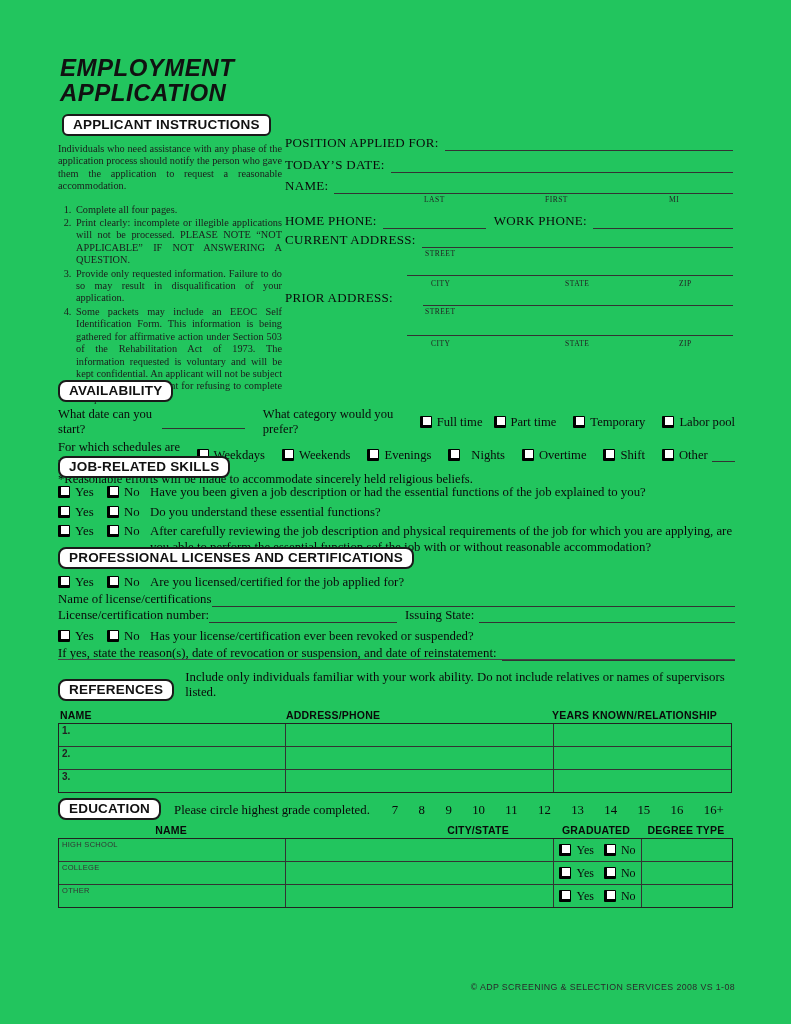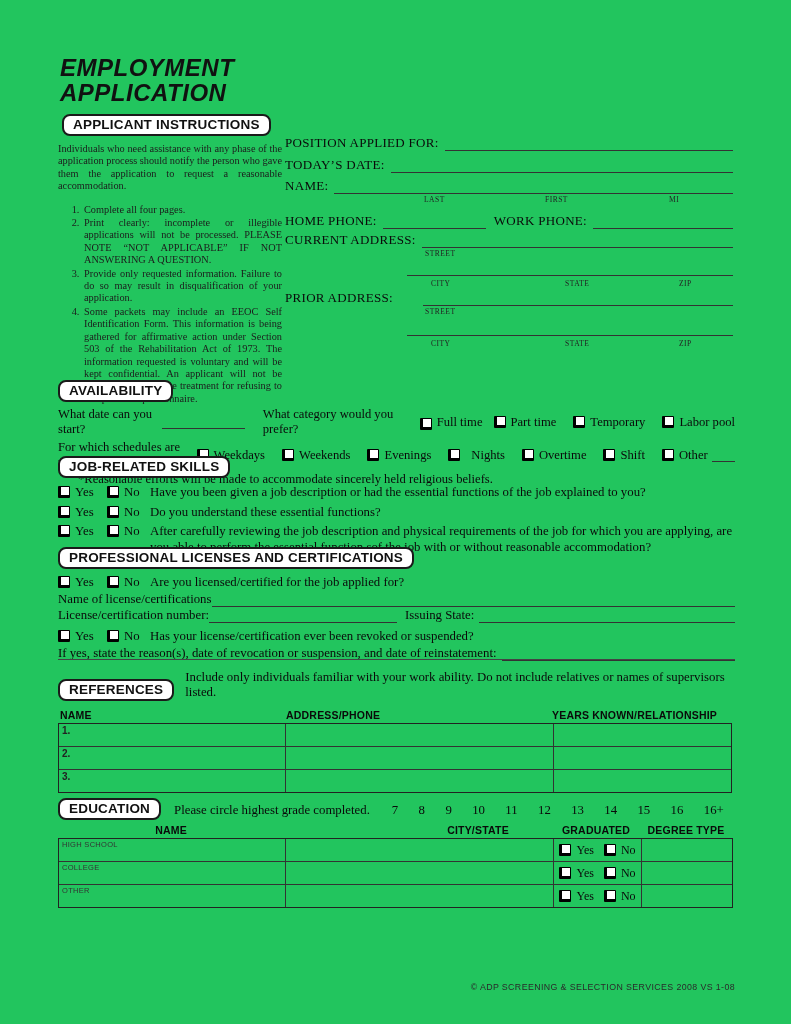--- a/index.html
+++ b/index.html
@@ -31,27 +31,27 @@
   .cb {
     display:inline-block; width:8px; height:8px; flex:none;
     border:1px solid #000; border-left-width:3px; border-bottom-width:3px;
     border-radius:1px; background:#fff; margin-right:5px;
     vertical-align:-1px;
   }
 
   .fill { display:inline-block; border-bottom:1px solid #333; height:13px; }
 
   
-  .inst-hdr { position:absolute; left:62px; top:114px; }
+  .inst-hdr { position:absolute; left:62px; top:114px;border-radius:6px; }
   .inst-col {
     position:absolute; left:58px; top:143px; width:224px;
     font-size:10.3px; line-height:12.4px; text-align:justify; color:#1c1c1c;
   }
   .inst-col ol { margin:11px 0 0 0; padding-left:15px; }
-  .inst-col li { margin:0 0 1px 9px; padding-left:2px;font-family:Liberation Serif, serif; }
+  .inst-col li { margin:0 0 1px 1px; padding-left:2px;font-family:Liberation Serif, serif; }
 
   
   .fields { position:absolute; left:285px; top:140px; width:448px; height:215px; font-size:13px; }
   .frow { position:absolute; left:0; right:0; display:flex; align-items:flex-end; }
   .frow .lbl { white-space:nowrap; padding-right:6px; letter-spacing:0.3px; }
   .frow .fill { flex:1; }
   .subrow { position:absolute; left:0; right:0; height:10px; }
   .subrow span {
     position:absolute; font-size:7.5px; letter-spacing:0.5px; color:#222;
   }
@@ -172,21 +172,21 @@
       <span style="left:394px;">ZIP</span>
     </div>
   </div>
 
   <div class="section" style="top:380px;">
     <div class="hdrbox">AVAILABILITY</div>
     <div class="row avail-row">
       <span>What date can you start?</span>
       <span class="fill" style="width:100px;"></span>
       <span style="margin-left:18px;">What category would you prefer?</span>
-      <span class="opt" style="margin-left:16px;align-items:flex-end;">
+      <span class="opt" style="margin-left:16px;">
           <span class="cb"></span>
           <span>Full time</span>
         </span>
       <span class="opt" style="margin-left:11px;">
           <span class="cb"></span>
           <span>Part time</span>
         </span>
       <span class="opt" style="margin-left:17px;">
           <span class="cb"></span>
           <span>Temporary</span>
@@ -221,21 +221,21 @@
       <span class="opt" style="margin-left:17px;">
           <span class="cb"></span>
           <span>Shift</span>
         </span>
       <span class="opt" style="margin-left:17px;">
           <span class="cb"></span>
           <span>Other</span>
         </span>
       <span class="fill" style="width:38px;margin-left:4px;"></span>
     </div>
-    <div class="avail-row" style="margin-top:2px;margin-left:20px;">*Reasonable efforts will be made to accommodate sincerely held religious beliefs.</div>
+    <div class="avail-row" style="margin-top:2px;">*Reasonable efforts will be made to accommodate sincerely held religious beliefs.</div>
   </div>
 
   <div class="section" style="top:456px;">
     <div class="hdrbox">JOB-RELATED SKILLS</div>
     <div class="qrow" style="margin-top:6px;">
       <span class="yn">
         <span class="y">
             <span class="cb"></span>
             <span>Yes</span>
           </span>

